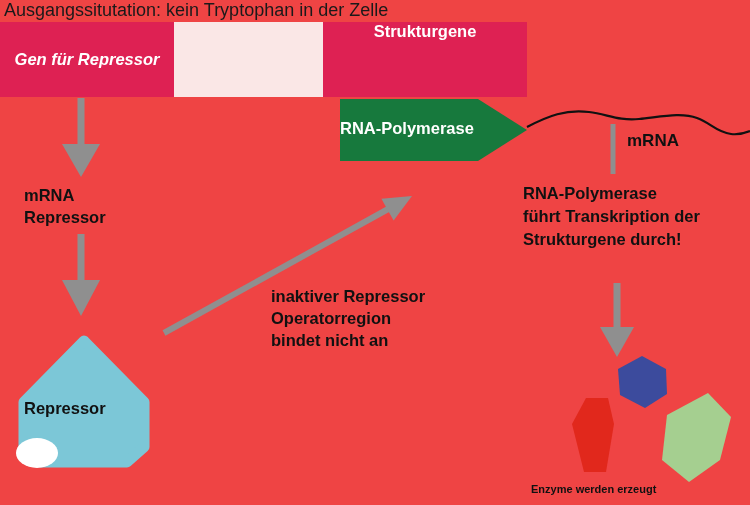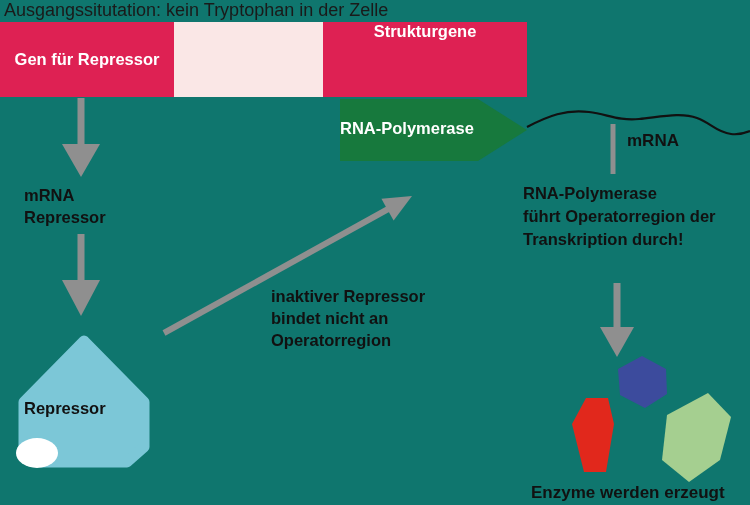--- a/index.html
+++ b/index.html
@@ -1,44 +1,44 @@
 <!DOCTYPE html>
 <html style="--bar-crimson: #de2153; --bar-pink: #fae7e6; --bar-green: #9cc046; --polymerase-green: #17793d; --repressor-blue: #7cc7d7; --enzyme-blue: #3c4b9d; --enzyme-red: #e1281c; --enzyme-green: #a5cf90; --arrow-gray: #8f8f8f; --text-dark: #1a1a1a;"><head>
 <meta charset="utf-8">
 <style>
   html,body{margin:0;padding:0;background:#fff;}
   #stage{
-    position:relative;width:750px;height:505px;overflow:hidden;background:#0f766e;
+    position:relative;width:750px;height:505px;overflow:hidden;background:#ef4444;
     font-family:"Liberation Sans","DejaVu Sans",sans-serif;color:var(--text-dark,#1a1a1a);
   }
   .abs{position:absolute;}
   #title{left:4px;top:0px;font-size:18px;letter-spacing:0;}
   
   #gene-bar{left:0;top:22px;width:750px;height:75px;display:flex;z-index:0;}
   .seg{height:75px;position:relative;}
   .seg-label{font-weight:bold;font-size:16.5px;}
   #seg-repressor-gene{width:174px;background:var(--bar-crimson);display:flex;align-items:center;justify-content:center;}
-  #seg-repressor-gene .seg-label{color:#fff;}
+  #seg-repressor-gene .seg-label{color:#fff;font-style:italic;}
   #seg-spacer{width:149px;background:var(--bar-pink);}
   #seg-promo-oper{width:195px;background:var(--bar-green);}
   #seg-promotor-label{left:22px;top:14px;color:#1a1a1a;}
   #seg-operator-label{left:100px;top:38px;color:#1a1a1a;}
   #seg-struktur{width:204px;background:var(--bar-crimson);display:flex;align-items:flex-start;justify-content:center;}
   #seg-struktur .seg-label{color:#fff;}
   
   #vec{left:0;top:0;width:750px;height:505px;z-index:1;}
   
   .lbl{z-index:2;font-weight:bold;font-size:16.5px;color:#111;}
   #rnapoly-label{left:340px;top:119px;width:142px;color:#fff;font-size:16.5px;}
   #mrna-left-label{left:24px;top:184px;width:120px;line-height:22px;}
   #repressor-label{left:24px;top:398px;width:120px;line-height:20px;}
   #center-note{left:271px;top:285px;width:200px;line-height:22px;}
   #mrna-right-label{left:627px;top:131px;width:70px;text-align:left;font-size:17px;}
   #transcription-note{left:523px;top:182px;width:220px;line-height:23px;}
-  #enzymes-label{left:531px;top:483px;width:220px;font-size:17px;}
+  #enzymes-label{left:531px;top:483px;width:220px;font-size:11px;}
 </style>
 </head>
 <body>
 
 <div id="stage">
 
   <div class="abs" id="title">Ausgangssitutation: kein Tryptophan in der Zelle</div>
 
   <div class="abs" id="gene-bar">
     <div class="seg" id="seg-repressor-gene">
@@ -94,27 +94,27 @@
     <div>mRNA</div>
     <div>Repressor</div>
   </div>
 
   <div class="abs lbl" id="repressor-label">
     <div>Repressor</div>
   </div>
 
   <div class="abs lbl" id="center-note">
     <div>inaktiver Repressor</div>
+    <div>Operatorregion</div>
     <div>bindet nicht an</div>
-    <div>Operatorregion</div>
   </div>
 
   <div class="abs lbl" id="mrna-right-label">mRNA</div>
 
   <div class="abs lbl" id="transcription-note">
     <div>RNA-Polymerase</div>
-    <div>führt Operatorregion der</div>
-    <div>Transkription durch!</div>
+    <div>führt Transkription der</div>
+    <div>Strukturgene durch!</div>
   </div>
 
   <div class="abs lbl" id="enzymes-label">Enzyme werden erzeugt</div>
 
 </div>
 
 </body></html>

